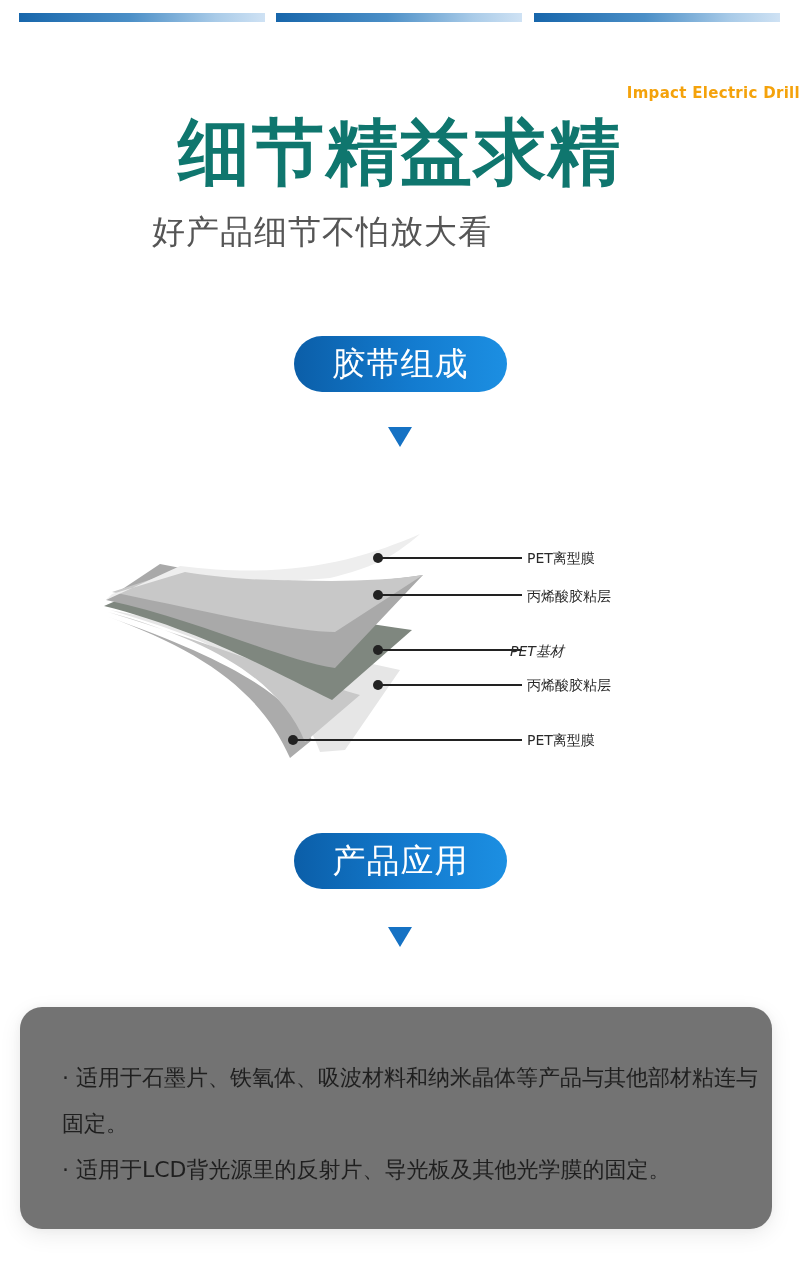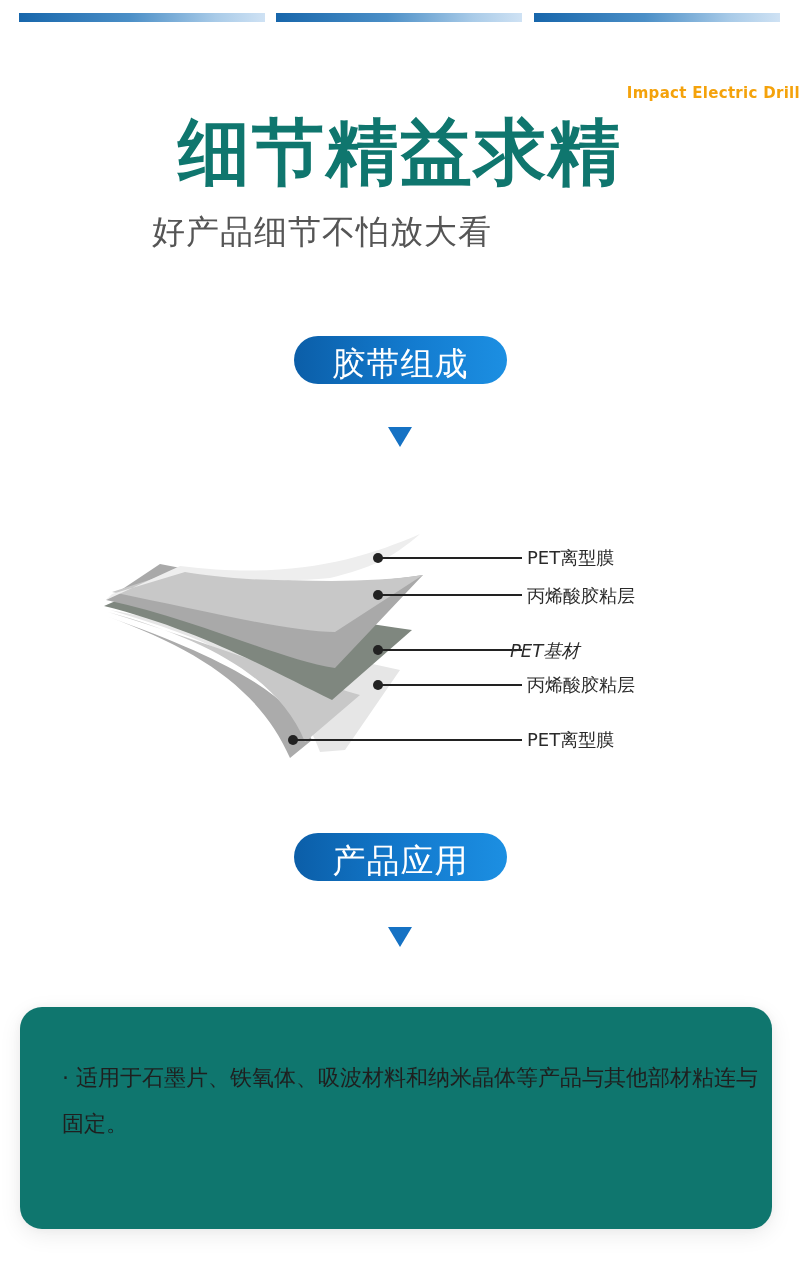--- a/index.html
+++ b/index.html
@@ -14,38 +14,38 @@
   .topbar.b3 { left: 534px; }
 
   .subtitle-en { position: absolute; top: 84px; left: 0; width: 800px; text-align: right;
     font-family: "DejaVu Sans", sans-serif; font-weight: bold; font-size: 15px;
     color: #f4a20b; letter-spacing: 0.3px; }
   .main-title { position: absolute; top: 110px; left: 0; width: 800px; text-align: center;
     font-weight: bold; font-size: 72px; line-height: 84px; color: #0f766e; letter-spacing: 2px; }
   .slogan { position: absolute; top: 210px; left: 0; width: 644px; text-align: center;
     font-size: 33px; line-height: 44px; color: #555555; letter-spacing: 1px; }
 
-  .pill { position: absolute; left: 294px; width: 213px; height: 48px; border-radius: 28px;
+  .pill { position: absolute; left: 294px; width: 213px; height: 56px; border-radius: 28px;
     background: linear-gradient(90deg, #0b5ea8 0%, #137bcf 55%, #1c8fe2 100%);
     color: #ffffff; font-size: 33px; line-height: 56px; text-align: center; letter-spacing: 1px; }
   .pill.p1 { top: 336px; }
   .pill.p2 { top: 833px; }
 
   .arrow { position: absolute; left: 388px; width: 0; height: 0;
     border-left: 12px solid transparent; border-right: 12px solid transparent;
     border-top: 20px solid #1672c4; }
   .arrow.a1 { top: 427px; }
   .arrow.a2 { top: 927px; }
 
   .diagram { position: absolute; top: 520px; left: 90px; width: 600px; height: 260px; }
   .diagram svg { position: absolute; left: 0; top: 0; }
-  .label { position: absolute; font-size: 18px; color: #2a2a2a; white-space: nowrap; line-height: 22px; }
+  .label { position: absolute; font-size: 14px; color: #2a2a2a; white-space: nowrap; line-height: 22px; }
 
   .card { position: absolute; top: 1007px; left: 20px; width: 752px; height: 222px;
-    background: #0f766e; border-radius: 22px;
+    background: #737373; border-radius: 22px;
     box-shadow: 0 6px 22px rgba(0,0,0,0.08), 0 0 8px rgba(0,0,0,0.04); }
   .card-text { position: absolute; left: 42px; top: 48px; width: 700px;
     font-size: 22px; line-height: 46px; color: #1f1f1f; }
   .card-text p { margin: 0; }
 </style>
 </head>
 <body>
 
 <div class="topbars">
   <div class="topbar b1"></div>
@@ -98,14 +98,15 @@
   <div class="label" style="left:437px; top:154px;">丙烯酸胶粘层</div>
   <div class="label" style="left:437px; top:209px;">PET离型膜</div>
 </div>
 
 <div class="pill p2">产品应用</div>
 <div class="arrow a2"></div>
 
 <div class="card">
   <div class="card-text">
     <p>· 适用于石墨片、铁氧体、吸波材料和纳米晶体等产品与其他部材粘连与固定。</p>
+    <p>· 适用于LCD背光源里的反射片、导光板及其他光学膜的固定。</p>
   </div>
 </div>
 
 </body></html>

